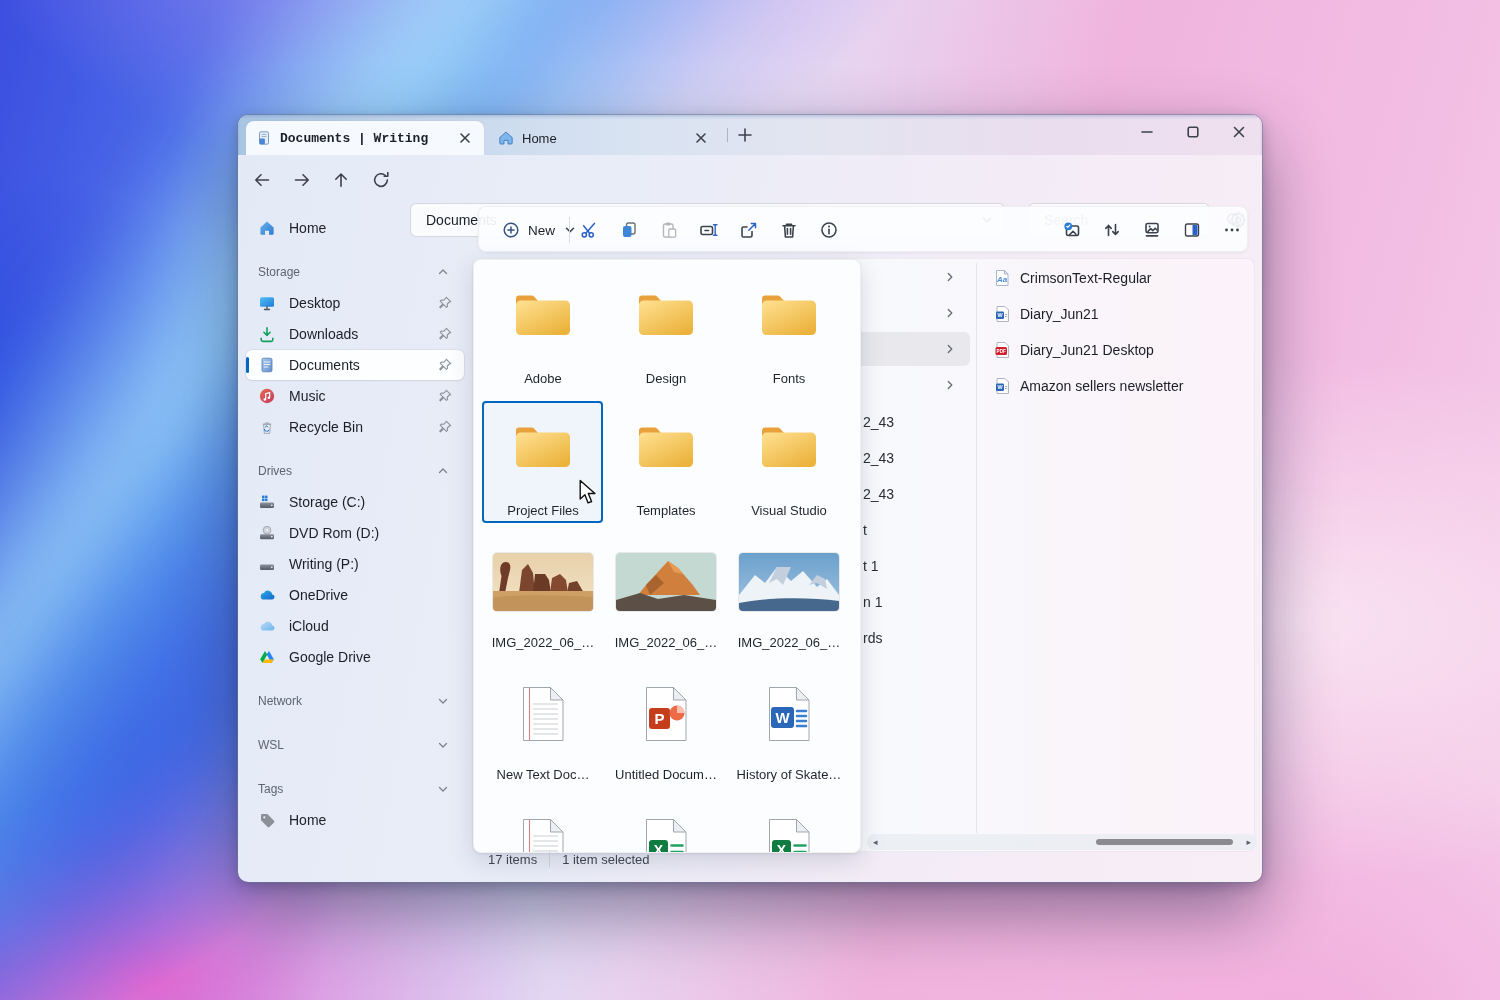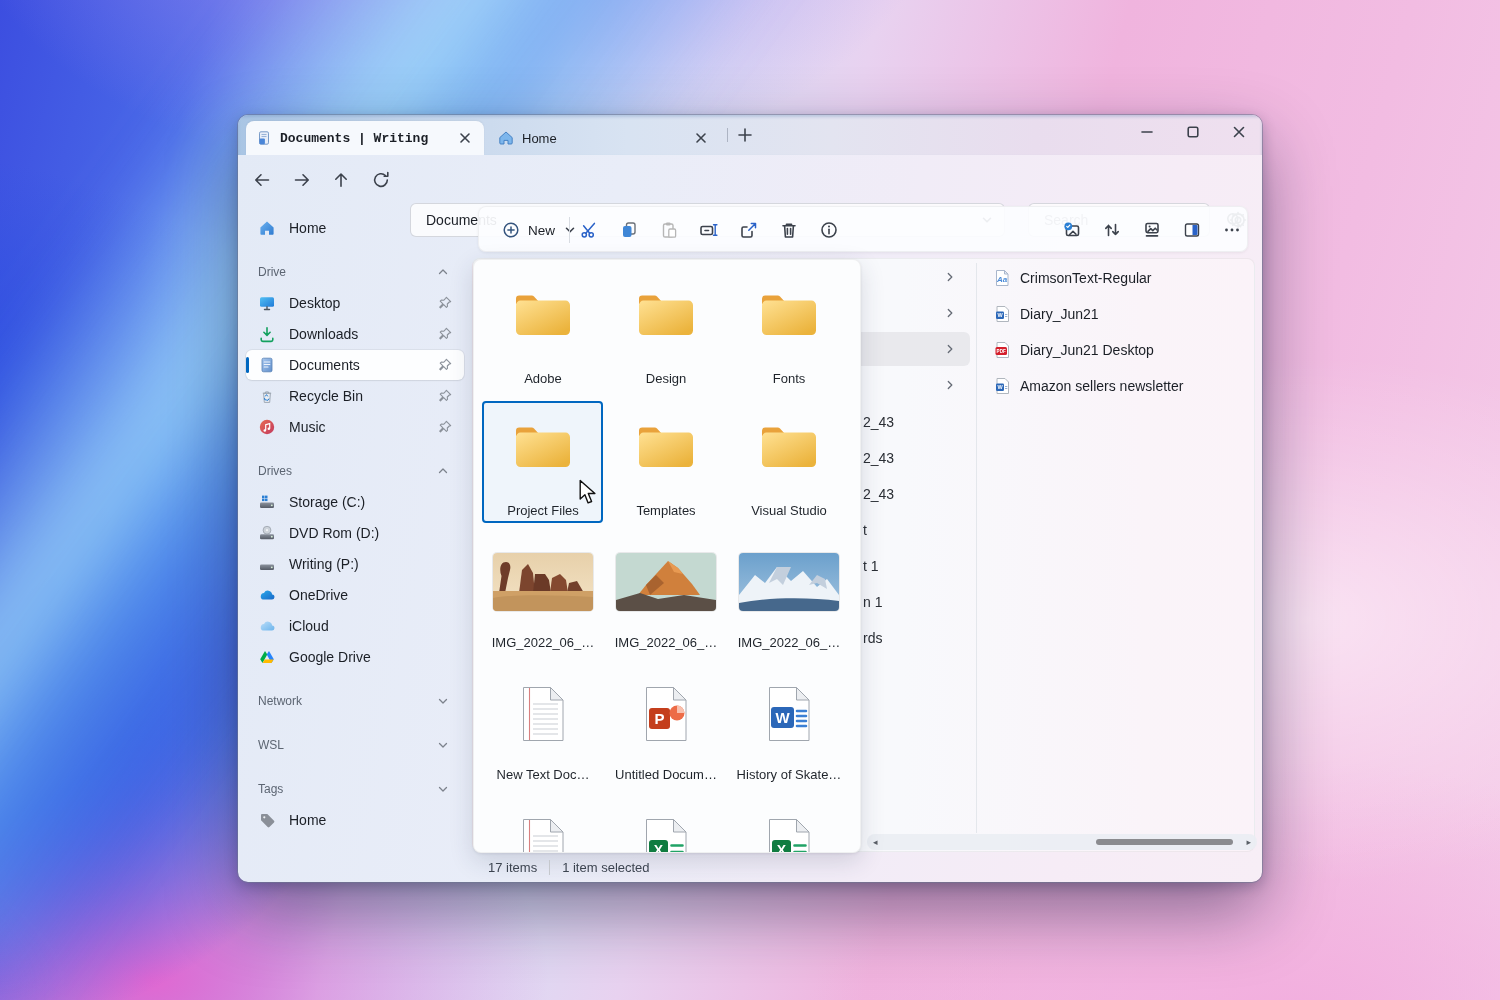--- a/index.html
+++ b/index.html
@@ -69,21 +69,21 @@
     box-shadow:0 8px 24px rgba(40,50,80,.16),0 1px 3px rgba(0,0,0,.08);}
   .gitem-icon{position:absolute;display:flex;align-items:center;justify-content:center;}
   .glabel{position:absolute;width:120px;text-align:center;font-size:13px;color:#1f242b;white-space:nowrap;overflow:hidden;}
   .photo{border-radius:4px;overflow:hidden;box-shadow:0 0 0 1px rgba(0,0,0,.08);}
   #selrect{position:absolute;left:8px;top:141px;width:121px;height:122px;border:2px solid #0067c0;border-radius:4px;background:rgba(0,103,192,.05);box-sizing:border-box;}
   
   #hscroll{position:absolute;left:394px;top:575px;width:390px;height:16px;border-radius:8px;background:rgba(234,237,243,.9);}
   #hthumb{position:absolute;left:229px;top:5px;width:137px;height:6px;border-radius:3px;background:#8b8b8f;}
   .scroll-arrow{position:absolute;top:1px;font-size:9px;color:#5a5f66;line-height:14px;}
   
-  #statusbar{position:absolute;left:234px;top:737px;width:790px;height:30px;display:flex;align-items:center;font-size:13px;color:#3c4450;}
+  #statusbar{position:absolute;left:234px;top:737px;width:790px;height:30px;display:flex;align-items:flex-start;font-size:13px;color:#3c4450;}
   #statusbar .sdiv{width:1px;height:15px;background:#c5c8cd;margin:0 12px;}
   svg{display:block;}
   svg text{font-family:"Liberation Sans","DejaVu Sans",sans-serif;}
 </style>
 </head>
 <body>
 
 <div id="stage">
   <div class="streak" style="left:-150px;top:-300px;width:800px;height:1300px;transform:rotate(36deg);filter:blur(28px);
               background:linear-gradient(90deg,transparent 25%,rgba(160,220,250,.85) 46%,rgba(100,175,242,.65) 56%,transparent 75%);"></div>
@@ -344,21 +344,21 @@
                   <stop offset="0" stop-color="#6cb2f0"></stop>
                   <stop offset="1" stop-color="#2f7bd0"></stop>
                 </linearGradient>
               </defs>
               <path d="M9 2.4 2.4 8.4v6.4a.9.9 0 0 0 .9.9H7v-4h4v4h3.7a.9.9 0 0 0 .9-.9V8.4z" fill="url(#ghm)"></path>
             </svg>
           </span>
           <span class="slabel">Home</span>
         </div>
         <div class="sb-head">
-          <span class="hlabel">Drive</span>
+          <span class="hlabel">Storage</span>
           <span class="sb-chev">
             <svg width="16" height="16" viewBox="0 0 16 16">
               <path d="M4.5 9.5 8 6l3.5 3.5" fill="none" stroke="#7c828c" stroke-width="1.3" stroke-linecap="round" stroke-linejoin="round"></path>
             </svg>
           </span>
         </div>
         <div class="sb-item">
           <span>
             <svg width="18" height="18" viewBox="0 0 18 18">
               <defs>
@@ -401,39 +401,20 @@
                 <linearGradient id="gdc" x1="0" y1="0" x2="1" y2="1">
                   <stop offset="0" stop-color="#a8c8f0"></stop>
                   <stop offset="1" stop-color="#6290cc"></stop>
                 </linearGradient>
               </defs>
               <rect x="4" y="2.2" width="10" height="13.6" rx="1.5" fill="url(#gdc)" stroke="#5580b4" stroke-width=".8"></rect>
               <path d="M6.2 6h5.6M6.2 8.5h5.6M6.2 11h3.8" stroke="#eef4fc" stroke-width="1.1" stroke-linecap="round"></path>
             </svg>
           </span>
           <span class="slabel">Documents</span>
-          <span class="sb-pin">
-            <svg width="16" height="16" viewBox="0 0 16 16">
-              <path d="M9.4 2.3l4.3 4.3-1.4.4-2 2 .2 2.3-1.1 1.1-2.7-2.7-3.2 3.2-.8-.8 3.2-3.2L3.2 6.2l1.1-1.1 2.3.2 2-2z" fill="none" stroke="#8b919a" stroke-width="1.1" stroke-linejoin="round"></path>
-            </svg>
-          </span>
-        </div>
-        <div class="sb-item">
-          <span>
-            <svg width="18" height="18" viewBox="0 0 18 18">
-              <path d="M5.6 6.2h6.8l-.7 9.2H6.3z" fill="#e9edf2" stroke="#97a2ae" stroke-width=".9"></path>
-              <path d="M4.8 6.2h8.4M7.6 6.2V4.9h2.8v1.3" fill="none" stroke="#97a2ae" stroke-width=".9"></path>
-              <g stroke="#2a7fd4" fill="none" stroke-width="1">
-                <path d="M7.2 9.4l1.3-1.8 1.3 1.8"></path>
-                <path d="M11 11.6l-1 1.7-1.7-.2"></path>
-                <path d="M6.5 10.9l.3 2 1.5-.1"></path>
-              </g>
-            </svg>
-          </span>
-          <span class="slabel">Recycle Bin</span>
           <span class="sb-pin">
             <svg width="16" height="16" viewBox="0 0 16 16">
               <path d="M9.4 2.3l4.3 4.3-1.4.4-2 2 .2 2.3-1.1 1.1-2.7-2.7-3.2 3.2-.8-.8 3.2-3.2L3.2 6.2l1.1-1.1 2.3.2 2-2z" fill="none" stroke="#8b919a" stroke-width="1.1" stroke-linejoin="round"></path>
             </svg>
           </span>
         </div>
         <div class="sb-item">
           <span>
             <svg width="18" height="18" viewBox="0 0 18 18">
               <defs>
@@ -442,20 +423,39 @@
                   <stop offset="1" stop-color="#c23b60"></stop>
                 </linearGradient>
               </defs>
               <circle cx="9" cy="9" r="7.2" fill="url(#gmu)"></circle>
               <path d="M7.7 12.3V6.6l4-1v5.1" stroke="#fff" stroke-width="1.2" fill="none"></path>
               <circle cx="6.8" cy="12.4" r="1.25" fill="#fff"></circle>
               <circle cx="10.8" cy="10.8" r="1.25" fill="#fff"></circle>
             </svg>
           </span>
           <span class="slabel">Music</span>
+          <span class="sb-pin">
+            <svg width="16" height="16" viewBox="0 0 16 16">
+              <path d="M9.4 2.3l4.3 4.3-1.4.4-2 2 .2 2.3-1.1 1.1-2.7-2.7-3.2 3.2-.8-.8 3.2-3.2L3.2 6.2l1.1-1.1 2.3.2 2-2z" fill="none" stroke="#8b919a" stroke-width="1.1" stroke-linejoin="round"></path>
+            </svg>
+          </span>
+        </div>
+        <div class="sb-item">
+          <span>
+            <svg width="18" height="18" viewBox="0 0 18 18">
+              <path d="M5.6 6.2h6.8l-.7 9.2H6.3z" fill="#e9edf2" stroke="#97a2ae" stroke-width=".9"></path>
+              <path d="M4.8 6.2h8.4M7.6 6.2V4.9h2.8v1.3" fill="none" stroke="#97a2ae" stroke-width=".9"></path>
+              <g stroke="#2a7fd4" fill="none" stroke-width="1">
+                <path d="M7.2 9.4l1.3-1.8 1.3 1.8"></path>
+                <path d="M11 11.6l-1 1.7-1.7-.2"></path>
+                <path d="M6.5 10.9l.3 2 1.5-.1"></path>
+              </g>
+            </svg>
+          </span>
+          <span class="slabel">Recycle Bin</span>
           <span class="sb-pin">
             <svg width="16" height="16" viewBox="0 0 16 16">
               <path d="M9.4 2.3l4.3 4.3-1.4.4-2 2 .2 2.3-1.1 1.1-2.7-2.7-3.2 3.2-.8-.8 3.2-3.2L3.2 6.2l1.1-1.1 2.3.2 2-2z" fill="none" stroke="#8b919a" stroke-width="1.1" stroke-linejoin="round"></path>
             </svg>
           </span>
         </div>
         <div class="sb-head">
           <span class="hlabel">Drives</span>
           <span class="sb-chev">
             <svg width="16" height="16" viewBox="0 0 16 16">

